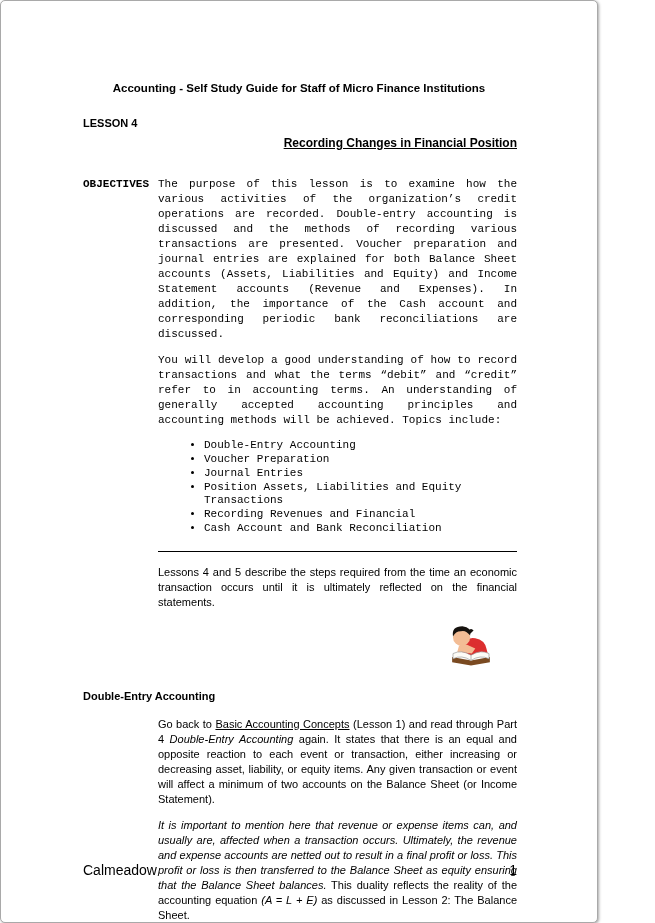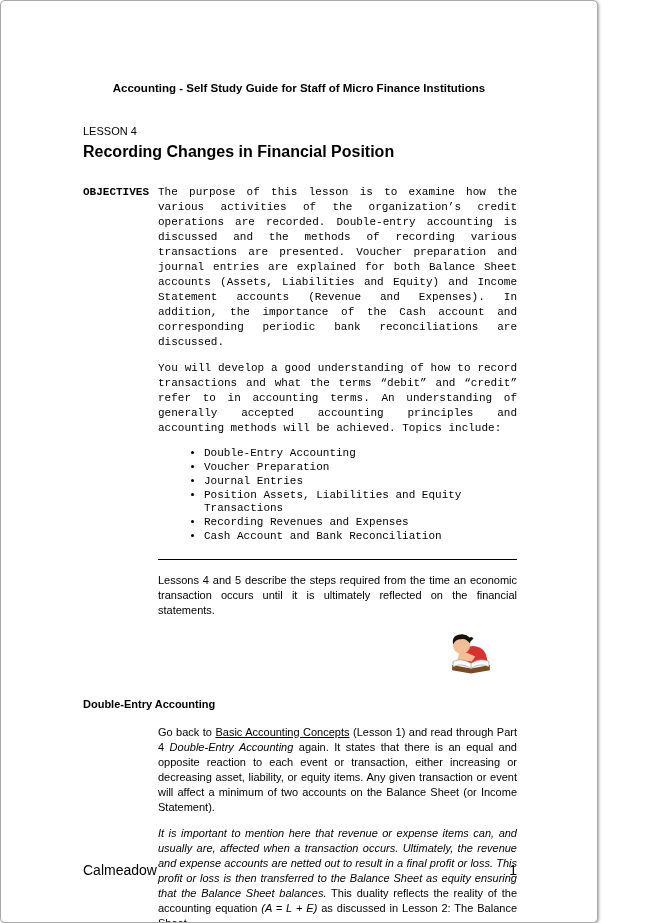--- a/index.html
+++ b/index.html
@@ -20,29 +20,30 @@
     font-size: 11px;
     line-height: 15px;
   }
   .doc-title {
     padding-top: 80px;
     text-align: center;
     font-weight: bold;
     font-size: 11.5px;
   }
   .lesson-label {
-    margin: 28px 0 0 82px;
-    font-weight: normal;
+    margin: 20px 0 0 82px;
+    font-weight: bold;
     font-size: 11px;
   }
   .lesson-title {
     margin: 5px 80px 0 82px;
-    text-align: left;
+    text-align: right;
     font-weight: bold;
-    font-size: 16px;
+    font-size: 12px;
+    text-decoration: underline;
   }
   .objectives {
     position: relative;
     margin: 26px 80px 13px 157px;
     font-family: Liberation Mono, monospace;
   }
   .side-label {
     position: absolute;
     left: -75px;
     top: 0;
@@ -107,21 +108,21 @@
   <section class="objectives">
     <div class="side-label">OBJECTIVES</div>
     <div>
       <p class="para">The purpose of this lesson is to examine how the various activities of the organization’s credit operations are recorded.  Double-entry accounting is discussed and the methods of recording various transactions are presented.  Voucher preparation and journal entries are explained for both Balance Sheet accounts (Assets, Liabilities and Equity) and Income Statement accounts (Revenue and Expenses).  In addition, the importance of the Cash account and corresponding periodic bank reconciliations are discussed.</p>
       <p class="para">You will develop a good understanding of how to record transactions and what the terms “debit” and “credit” refer to in accounting terms.  An understanding of generally accepted accounting principles and accounting methods will be achieved.  Topics include:</p>
       <ul class="topics">
         <li>Double-Entry Accounting</li>
         <li>Voucher Preparation</li>
         <li>Journal Entries</li>
         <li>Position Assets, Liabilities and Equity Transactions</li>
-        <li>Recording Revenues and Expenses</li>
+        <li>Recording Revenues and Financial</li>
         <li>Cash Account and Bank Reconciliation</li>
       </ul>
     </div>
   </section>
 
   <hr class="rule">
 
   <div class="indent-block">
     <p class="para">Lessons 4 and 5 describe the steps required from the time an economic transaction occurs until it is ultimately reflected on the financial statements.</p>
   </div>

